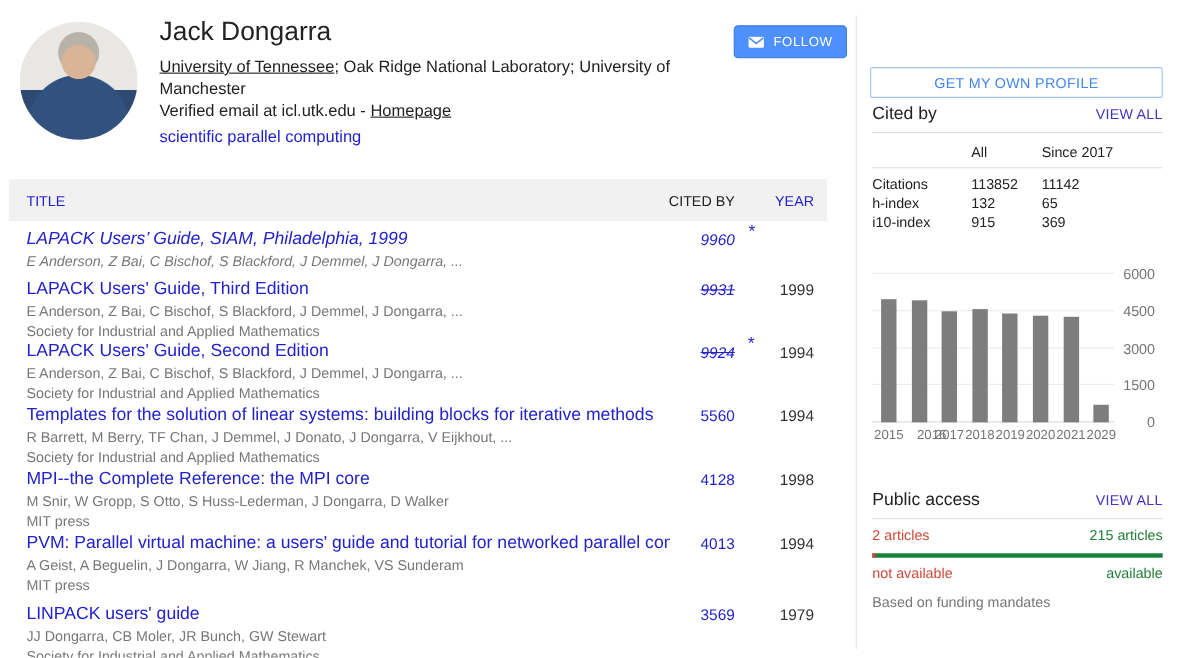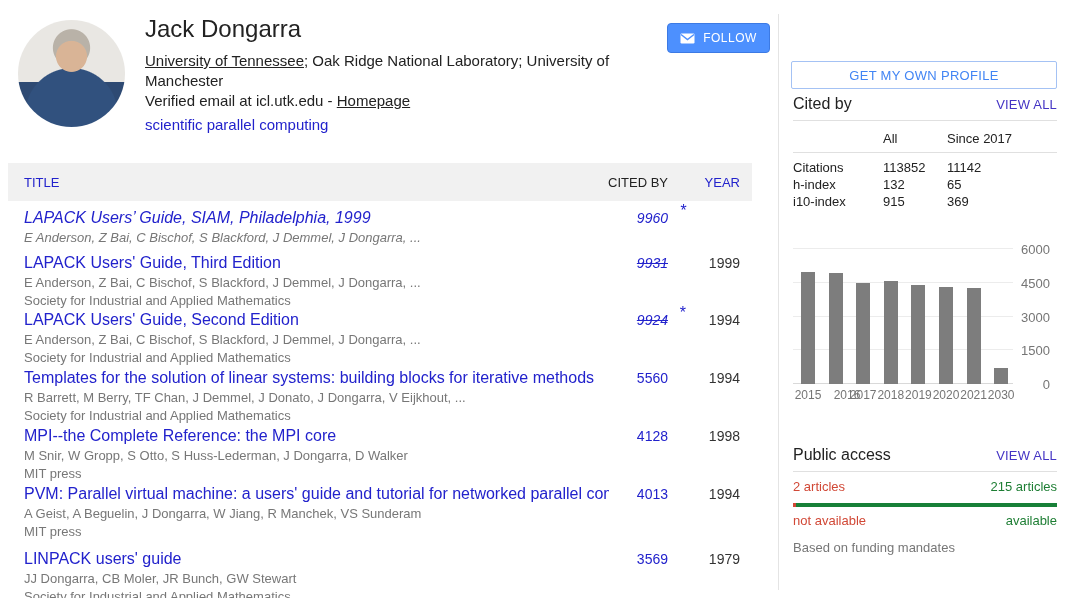--- a/index.html
+++ b/index.html
@@ -220,21 +220,21 @@
     <div class="chart-bar" style="left: 201.2px; width: 14px; height: 15.975px;"></div>
   </div>
 <div class="chart-xlabels">
     <div class="chart-xlabel" style="left: 15px;">2015</div>
     <div class="chart-xlabel" style="left: 54px;">2016</div>
     <div class="chart-xlabel" style="left: 70.2px;">2017</div>
     <div class="chart-xlabel" style="left: 97.8px;">2018</div>
     <div class="chart-xlabel" style="left: 125.4px;">2019</div>
     <div class="chart-xlabel" style="left: 153px;">2020</div>
     <div class="chart-xlabel" style="left: 180.6px;">2021</div>
-    <div class="chart-xlabel" style="left: 208.2px;">2030</div>
+    <div class="chart-xlabel" style="left: 208.2px;">2029</div>
   </div>
 <div class="chart-ylabels">
     <div class="chart-ylabel" style="bottom: 0px;">0</div>
     <div class="chart-ylabel" style="bottom: 33.75px;">1500</div>
     <div class="chart-ylabel" style="bottom: 67.5px;">3000</div>
     <div class="chart-ylabel" style="bottom: 101.25px;">4500</div>
     <div class="chart-ylabel" style="bottom: 135px; text-align: center;">6000</div>
   </div>
 
 <div class="side-heading-row" style="top:446px">

